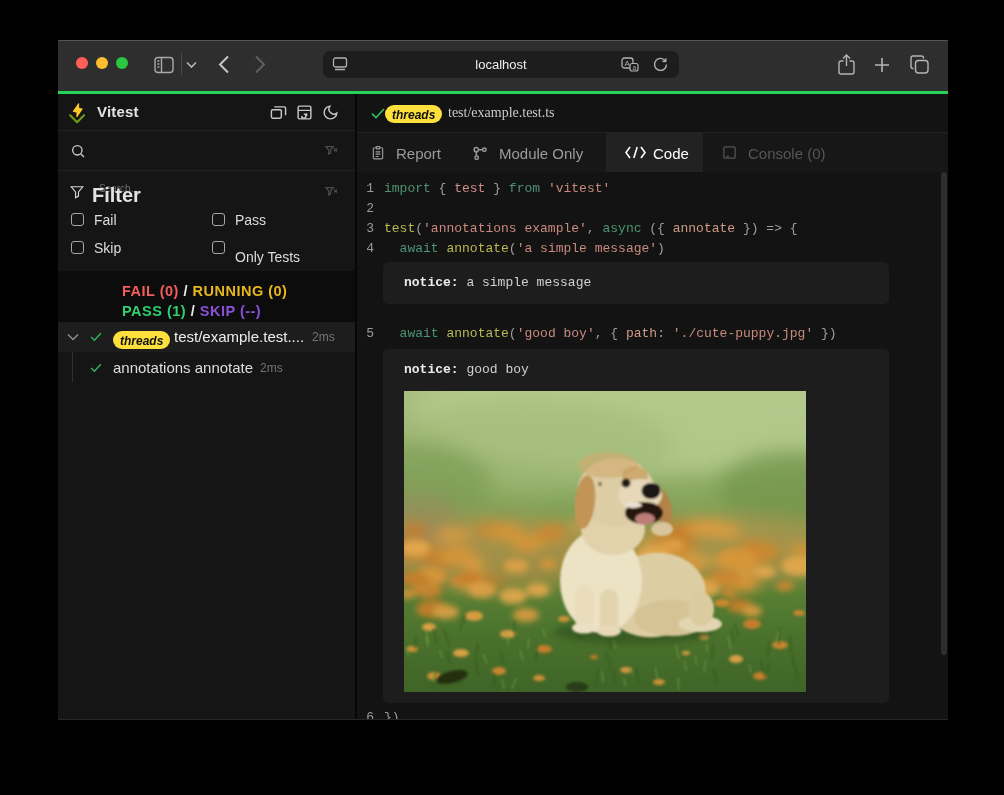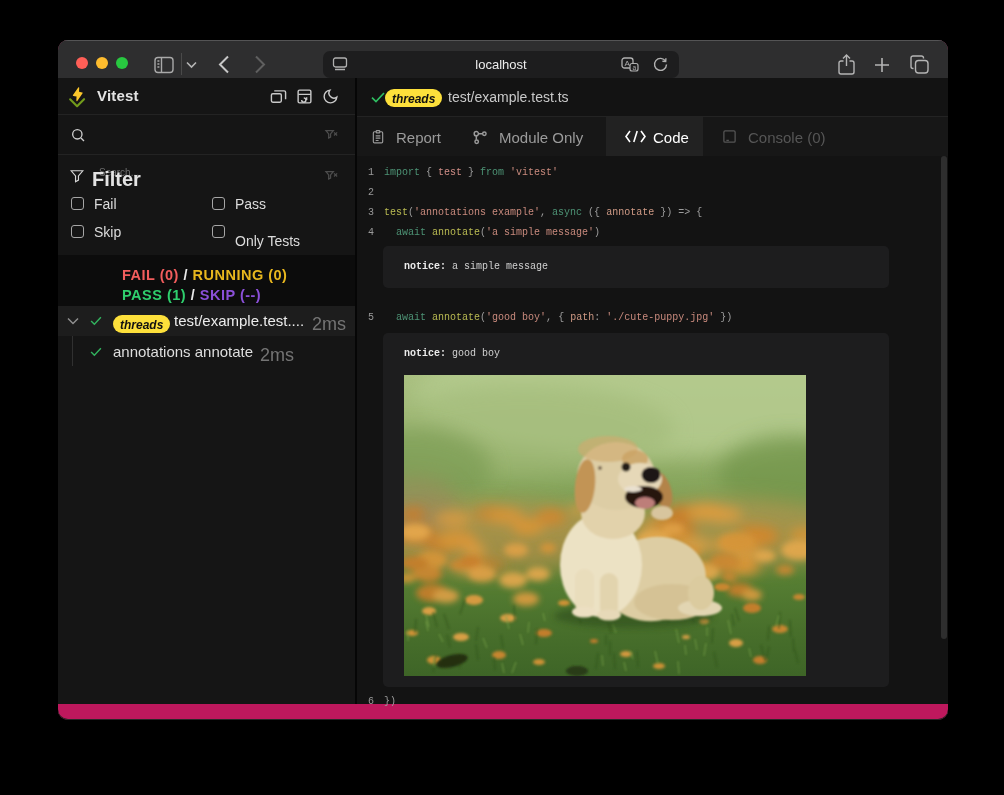--- a/index.html
+++ b/index.html
@@ -1,32 +1,32 @@
 <!DOCTYPE html>
 <html><head>
 <meta charset="utf-8">
 <style>
   * { margin:0; padding:0; box-sizing:border-box; }
   html,body { width:1004px; height:795px; background:#000; overflow:hidden;
     -webkit-font-smoothing:antialiased; text-rendering:optimizeLegibility;
     font-family:"Liberation Sans", sans-serif; }
   .win { position:absolute; left:58px; top:40px; width:890px; height:680px;
-    border-radius:10px; overflow:hidden; background:#be185d;
+    border-radius:2px; overflow:hidden; background:#e5e5e5;
     box-shadow: inset 0 1px 0 #515151, inset 0 -1px 0 #242424; padding-left: 16px; }
   
   .chrome { position:absolute; left:0; top:0; width:890px; height:51px; background:#2e2e2f; }
   .dot { position:absolute; top:17px; width:12px; height:12px; border-radius:50%; }
   .progress { position:absolute; left:0; top:51px; width:890px; height:3px; background:#27d258; }
   .cicon { position:absolute; color:#a9a9a9; }
   .urlbar { position:absolute; left:265px; top:11px; width:356px; height:27px;
     background:#1d1d1e; border-radius:7px; color:#e6e6e6; }
   .urlbar .host { position:absolute; left:0; right:0; top:6px; text-align:center;
     font-size:13px; color:#ededed; }
   
-  .content { position:absolute; left:0; top:38px; width:890px; height:626px; display:flex; }
+  .content { position:absolute; left:0; top:54px; width:890px; height:626px; display:flex; }
   .sidebar { width:299px; background:#151515; border-right:2px solid #060606; position:relative; }
   .main { width:591px; background:#131313; position:relative; }
   
   .sb-head { height:37px; border-bottom:1px solid #232323; position:relative; }
   .sb-title { position:absolute; left:39px; top:9px; font-size:15px; font-weight:700; color:#e3e3e3; letter-spacing:.2px; }
   .sb-search { height:40px; border-bottom:1px solid #232323; position:relative; }
   .sb-search .ph { position:absolute; left:41px; top:11px; font-size:10px; color:#6d6d6d;margin-top:41px; }
   .sb-filter { height:100px; position:relative; }
   .sb-filter .t { position:absolute; left:34px; top:13px; font-size:20px; font-weight:700; color:#e3e3e3; }
   .cb { position:absolute; width:13px; height:13px; border:1.5px solid #a6a6a6; border-radius:3px; }
@@ -35,28 +35,28 @@
     font-size:14.5px; font-weight:700; letter-spacing:.5px; }
   .sb-status .l1 { position:absolute; left:64px; top:12px; }
   .sb-status .l2 { position:absolute; left:64px; top:32px; }
   .red { color:#f25d5d; } .amber { color:#e8b71e; } .green { color:#2fcf6d; }
   .purple { color:#8b50d8; } .wh { color:#e8e8e8; }
   .row1 { height:30px; background:#1d1d1d; position:relative; }
   .row2 { height:30px; position:relative; }
   .pill { display:inline-block; background:#fde03b; color:#111; font-size:12px; font-weight:700;
     border-radius:10px; padding:3px 7px 0 7px; height:18.5px;font-style:italic; }
   .rowtxt { font-size:15px; color:#ececec; }
-  .ms { font-size:18px; color:#747474; }
+  .ms { font-size:12px; color:#747474; }
   
   .m-head { height:39px; border-bottom:1px solid #232323; position:relative; }
   .m-tabs { height:39px; background:#171717; position:relative; }
   .tab { position:absolute; top:0; height:39px; font-size:15px; color:#9b9b9b; }
   .tab.active { background:#222222; color:#fff; }
   .code { position:absolute; left:0; top:78px; width:591px; height:548px;
-    font-family:"Liberation Mono", monospace; font-size:10px; line-height:20px;
+    font-family:"Liberation Mono", monospace; font-size:13px; line-height:20px;
     color:#bdbdbd; padding-top:7px; }
   .cl { white-space:pre; }
   .no { display:inline-block; width:17px; margin-right:10px; text-align:right; color:#9a9a9a; }
   .k { color:#4d9375; } .s { color:#c98a7d; } .f { color:#b9ba52; }
   .pp { color:#cf9a85; } .d { color:#9d9d9d; } .im { color:#cf8d86; }
   .notice { background:#1d1d1e; border-radius:5px; margin-left:26px; width:506px;
     padding:11px 0 11px 21px; color:#d0d0d0; }
   .notice b { color:#ebebeb; }
   .scrollbar { position:absolute; right:1px; top:78px; width:6px; height:483px;
     background:#2e2e2e; border-radius:3px; }
@@ -203,21 +203,21 @@
         <span class="ms" style="position:absolute;left:202px;top:9px;">2ms</span>
       </div>
     </div>
 
     <div class="main">
       <div class="m-head">
         <svg style="position:absolute;left:12px;top:11px" width="18" height="16" viewBox="0 0 24 24" fill="none" stroke="#2fbf62" stroke-width="2.4">
             <polyline points="3,13 9,19 21,6"></polyline>
           </svg>
         <span class="pill" style="position:absolute;left:28px;top:10.5px;">threads</span>
-        <span style="position:absolute;left:91px;top:11px;font-size:14px;color:#c9c9c9;">test/example.test.ts</span>
+        <span style="position:absolute;left:91px;top:11px;font-size:14px;color:#c9c9c9;font-family:Liberation Serif, serif;">test/example.test.ts</span>
       </div>
       <div class="m-tabs">
         <svg style="position:absolute;left:14px;top:12px" width="14" height="16" viewBox="0 0 24 24" fill="none" stroke="#9b9b9b" stroke-width="2">
             <rect x="4" y="3" width="16" height="19" rx="2"></rect>
             <rect x="9" y="1" width="6" height="4" rx="1" fill="#171717"></rect>
             <line x1="8" y1="10" x2="16" y2="10"></line>
             <line x1="8" y1="14" x2="16" y2="14"></line>
             <line x1="8" y1="18" x2="13" y2="18"></line>
           </svg>
         <span class="tab" style="left:39px; padding-top:12px;">Report</span>

